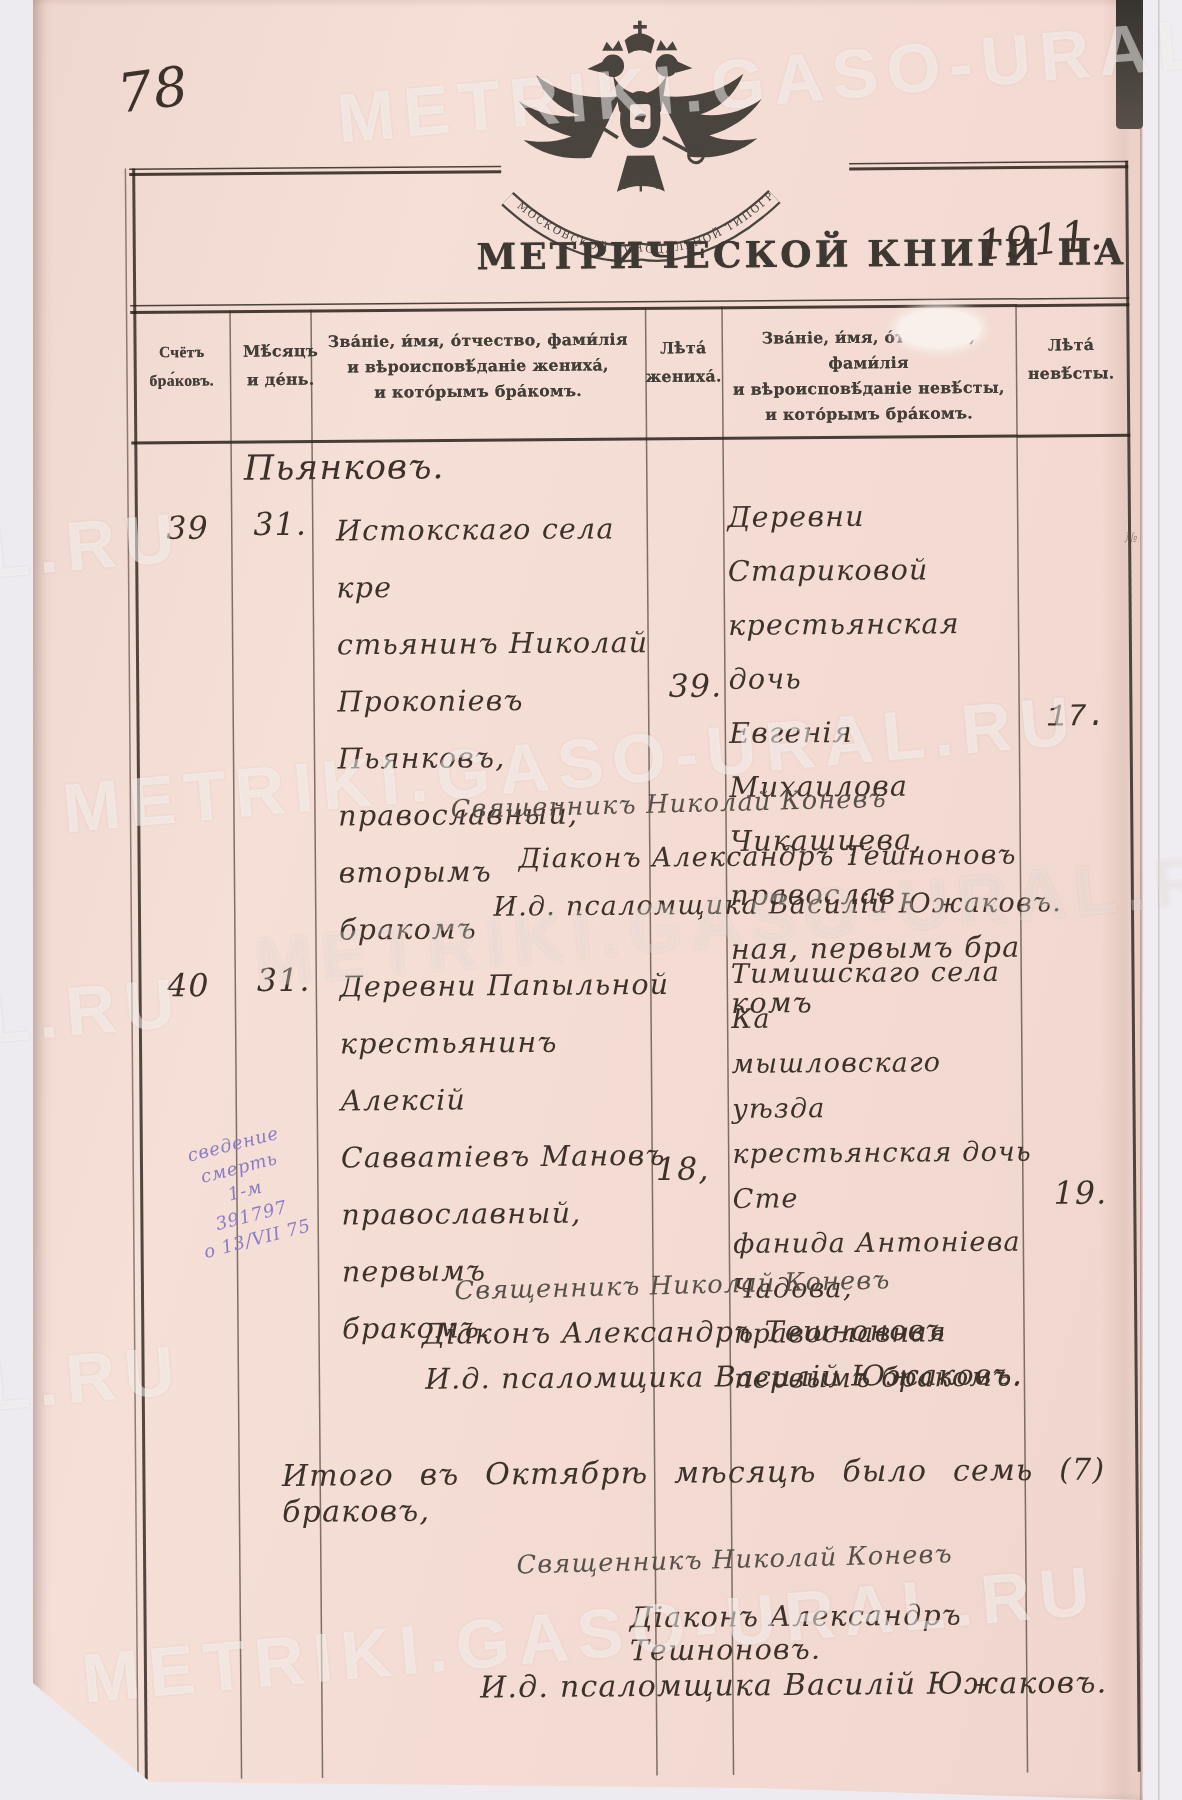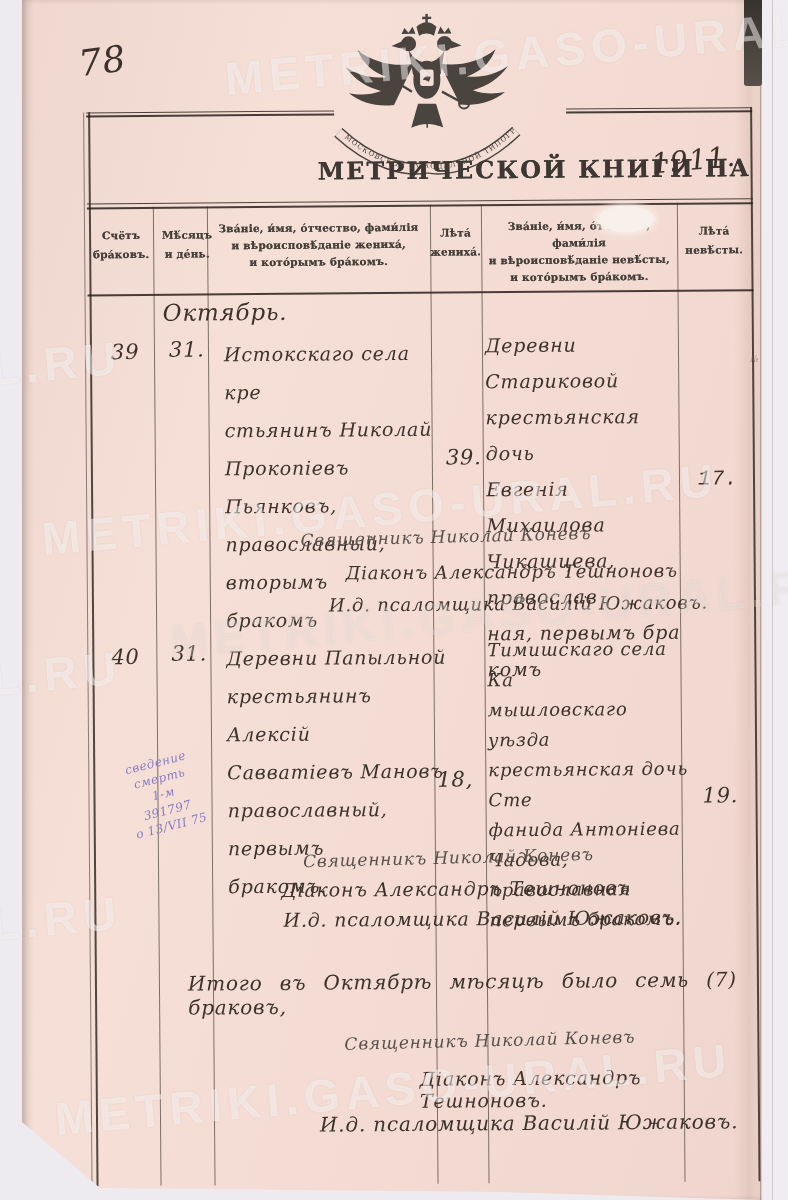--- a/index.html
+++ b/index.html
@@ -117,37 +117,37 @@
       <div class="hline" style="left:67px;top:201px;width:666px;"></div>
       <div class="hline thick" style="left:67px;top:205px;width:666px;"></div>
       <div class="hline thick" style="left:67px;top:292px;width:666px;border-top-width:2px;"></div>
 
       <div class="vline" style="left:133px;top:205px;height:979px;"></div>
       <div class="vline" style="left:187px;top:205px;height:979px;"></div>
       <div class="vline" style="left:410px;top:205px;height:979px;"></div>
       <div class="vline" style="left:461px;top:205px;height:979px;"></div>
       <div class="vline" style="left:657px;top:205px;height:979px;"></div>
 
-      <div class="th" style="left:69px;top:224px;width:64px;">Счётъ
+      <div class="th" style="left:69px;top:224px;width:64px;font-family:Liberation Serif, serif;">Счётъ
 бра́ковъ.</div>
       <div class="th" style="left:133px;top:224px;width:68px;">Мѣ́сяцъ
 и де́нь.</div>
       <div class="th wide" style="left:189px;top:219px;width:219px;">Зва́ніе, и́мя, о́тчество, фами́лія
 и вѣроисповѣ́даніе жениха́,
 и кото́рымъ бра́комъ.</div>
       <div class="th" style="left:410px;top:224px;width:51px;">Лѣта́
 жениха́.</div>
       <div class="th wide" style="left:463px;top:219px;width:192px;">Зва́ніе, и́мя, о́тчество, фами́лія
 и вѣроисповѣ́даніе невѣ́сты,
 и кото́рымъ бра́комъ.</div>
       <div class="th" style="left:657px;top:224px;width:74px;">Лѣта́
 невѣ́сты.</div>
       <div class="damage-spot"></div>
 
-      <div class="hw" style="left:142px;top:298px;font-size:23px;">Октябрь.</div>
+      <div class="hw" style="left:142px;top:298px;font-size:23px;">Пьянковъ.</div>
 
       <div class="hw num" style="left:90px;top:338px;">39</div>
       <div class="hw num" style="left:148px;top:336px;">31.</div>
       <div class="hw block" style="left:203px;top:334px;width:228px;">Истокскаго села кре
 стьянинъ Николай
 Прокопіевъ Пьянковъ,
 православный, вторымъ
 бракомъ</div>
       <div class="hw num" style="left:424px;top:446px;">39.</div>
       <div class="hw block" style="left:464px;top:328px;width:200px;line-height:36px;">Деревни Стариковой

